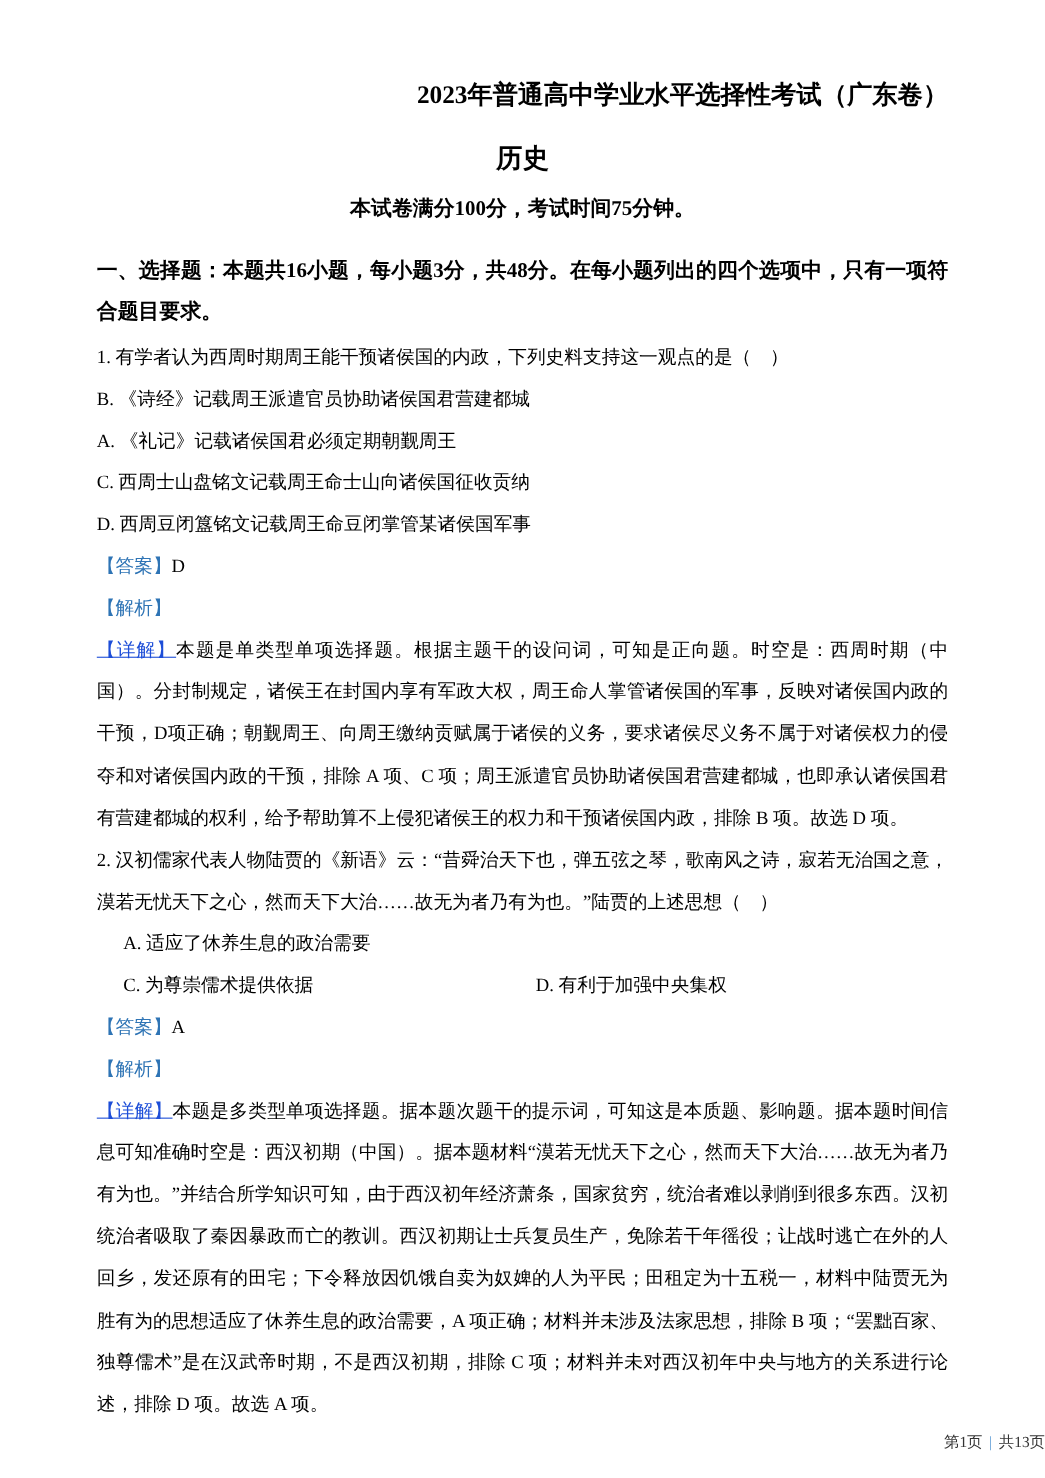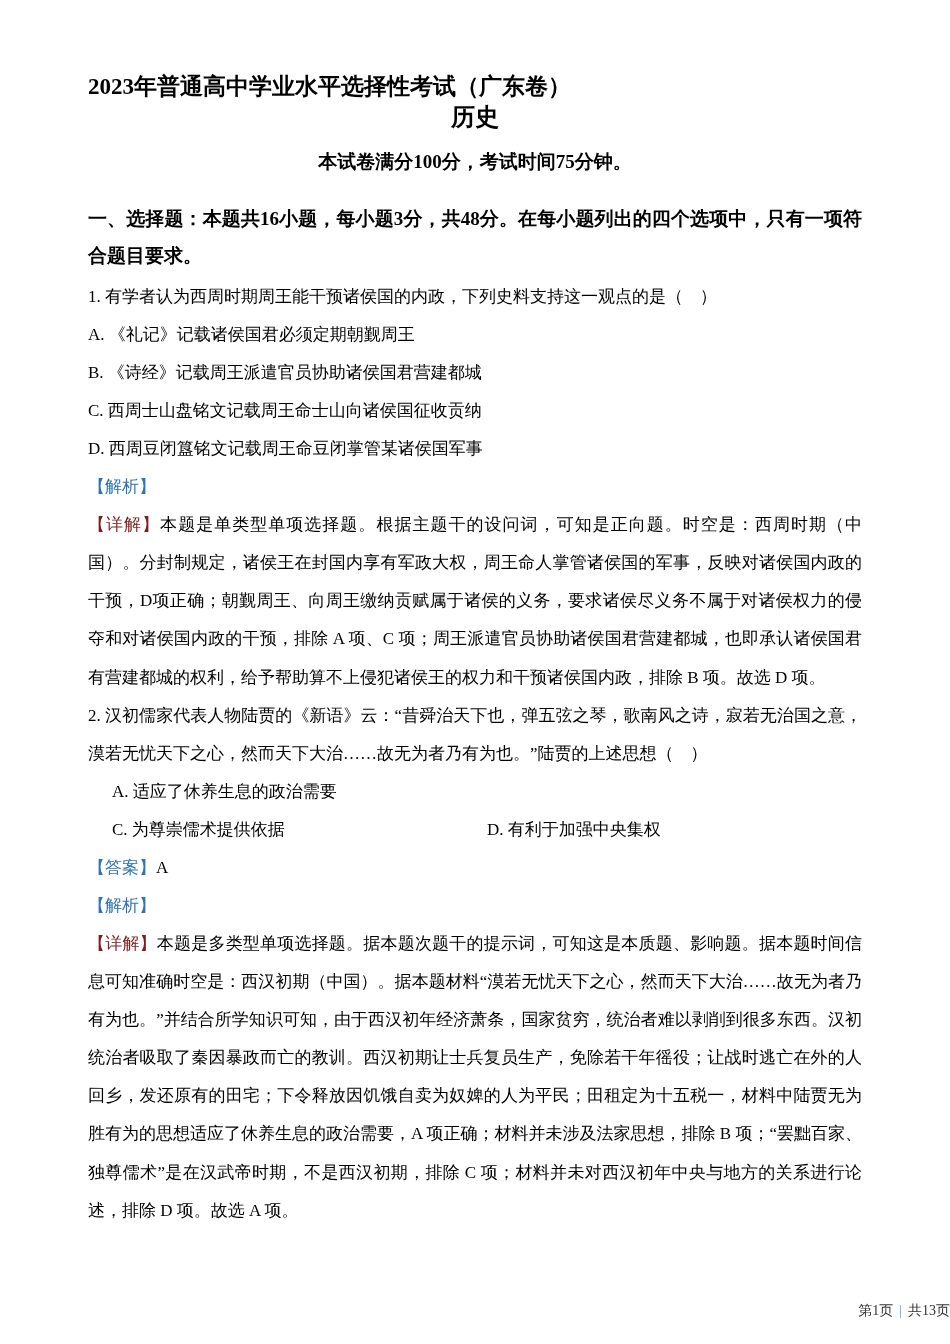--- a/index.html
+++ b/index.html
@@ -15,24 +15,25 @@
     position: relative;
     width: 950px;
     height: 1344px;
     margin: 0 auto;
     background: #ffffff;
     box-sizing: border-box;
     padding: 72px 88px 70px 88px;
     overflow: hidden;
   }
   .title {
-    text-align: left;
+    text-align: right;
     font-size: 23px;
     font-weight: bold;
     line-height: 1.3;
+    margin-bottom: 28px;
   }
   .subject {
     text-align: center;
     font-size: 24px;
     font-weight: bold;
     line-height: 1.3;
     margin-bottom: 16px;
   }
   .info {
     text-align: center;
@@ -58,21 +59,22 @@
     display: flex;
     flex-direction: row;
   }
   .opt-row p { margin: 0; }
   .opt-row .half-left  { width: 50%; margin-left: 24px; }
   .opt-row .half-right { width: 50%; }
   .blue {
     color: #2e74b5;
   }
   .detail-label {
-    color: #7f1d1d;
+    color: #1d4ed8;
+    text-decoration: underline;
   }
   .footer {
     position: absolute;
     bottom: 24px;
     left: 0;
     right: 0;
     text-align: right;
     font-size: 14px;
     color: #333333;
   }
@@ -86,24 +88,25 @@
 
 <div class="page">
 
   <div class="title">2023年普通高中学业水平选择性考试（广东卷）</div>
   <div class="subject">历史</div>
   <div class="info">本试卷满分100分，考试时间75分钟。</div>
   <div class="section">一、选择题：本题共16小题，每小题3分，共48分。在每小题列出的四个选项中，只有一项符合题目要求。</div>
 
   <div class="q">
     <p>1. 有学者认为西周时期周王能干预诸侯国的内政，下列史料支持这一观点的是（　）</p>
+    <p>B. 《诗经》记载周王派遣官员协助诸侯国君营建都城</p>
     <p>A. 《礼记》记载诸侯国君必须定期朝觐周王</p>
-    <p>B. 《诗经》记载周王派遣官员协助诸侯国君营建都城</p>
     <p>C. 西周士山盘铭文记载周王命士山向诸侯国征收贡纳</p>
     <p>D. 西周豆闭簋铭文记载周王命豆闭掌管某诸侯国军事</p>
+    <p><span class="blue">【答案】</span><span>D</span></p>
     <p><span class="blue">【解析】</span></p>
     <p><span class="detail-label">【详解】</span><span>本题是单类型单项选择题。根据主题干的设问词，可知是正向题。时空是：西周时期（中国）。分封制规定，诸侯王在封国内享有军政大权，周王命人掌管诸侯国的军事，反映对诸侯国内政的干预，D项正确；朝觐周王、向周王缴纳贡赋属于诸侯的义务，要求诸侯尽义务不属于对诸侯权力的侵夺和对诸侯国内政的干预，排除 A 项、C 项；周王派遣官员协助诸侯国君营建都城，也即承认诸侯国君有营建都城的权利，给予帮助算不上侵犯诸侯王的权力和干预诸侯国内政，排除 B 项。故选 D 项。</span></p>
   </div>
 
   <div class="q">
     <p>2. 汉初儒家代表人物陆贾的《新语》云：“昔舜治天下也，弹五弦之琴，歌南风之诗，寂若无治国之意，漠若无忧天下之心，然而天下大治……故无为者乃有为也。”陆贾的上述思想（　）</p>
     <div class="opt-row">
       <p class="half-left">A. 适应了休养生息的政治需要</p>
     </div>
     <div class="opt-row">

